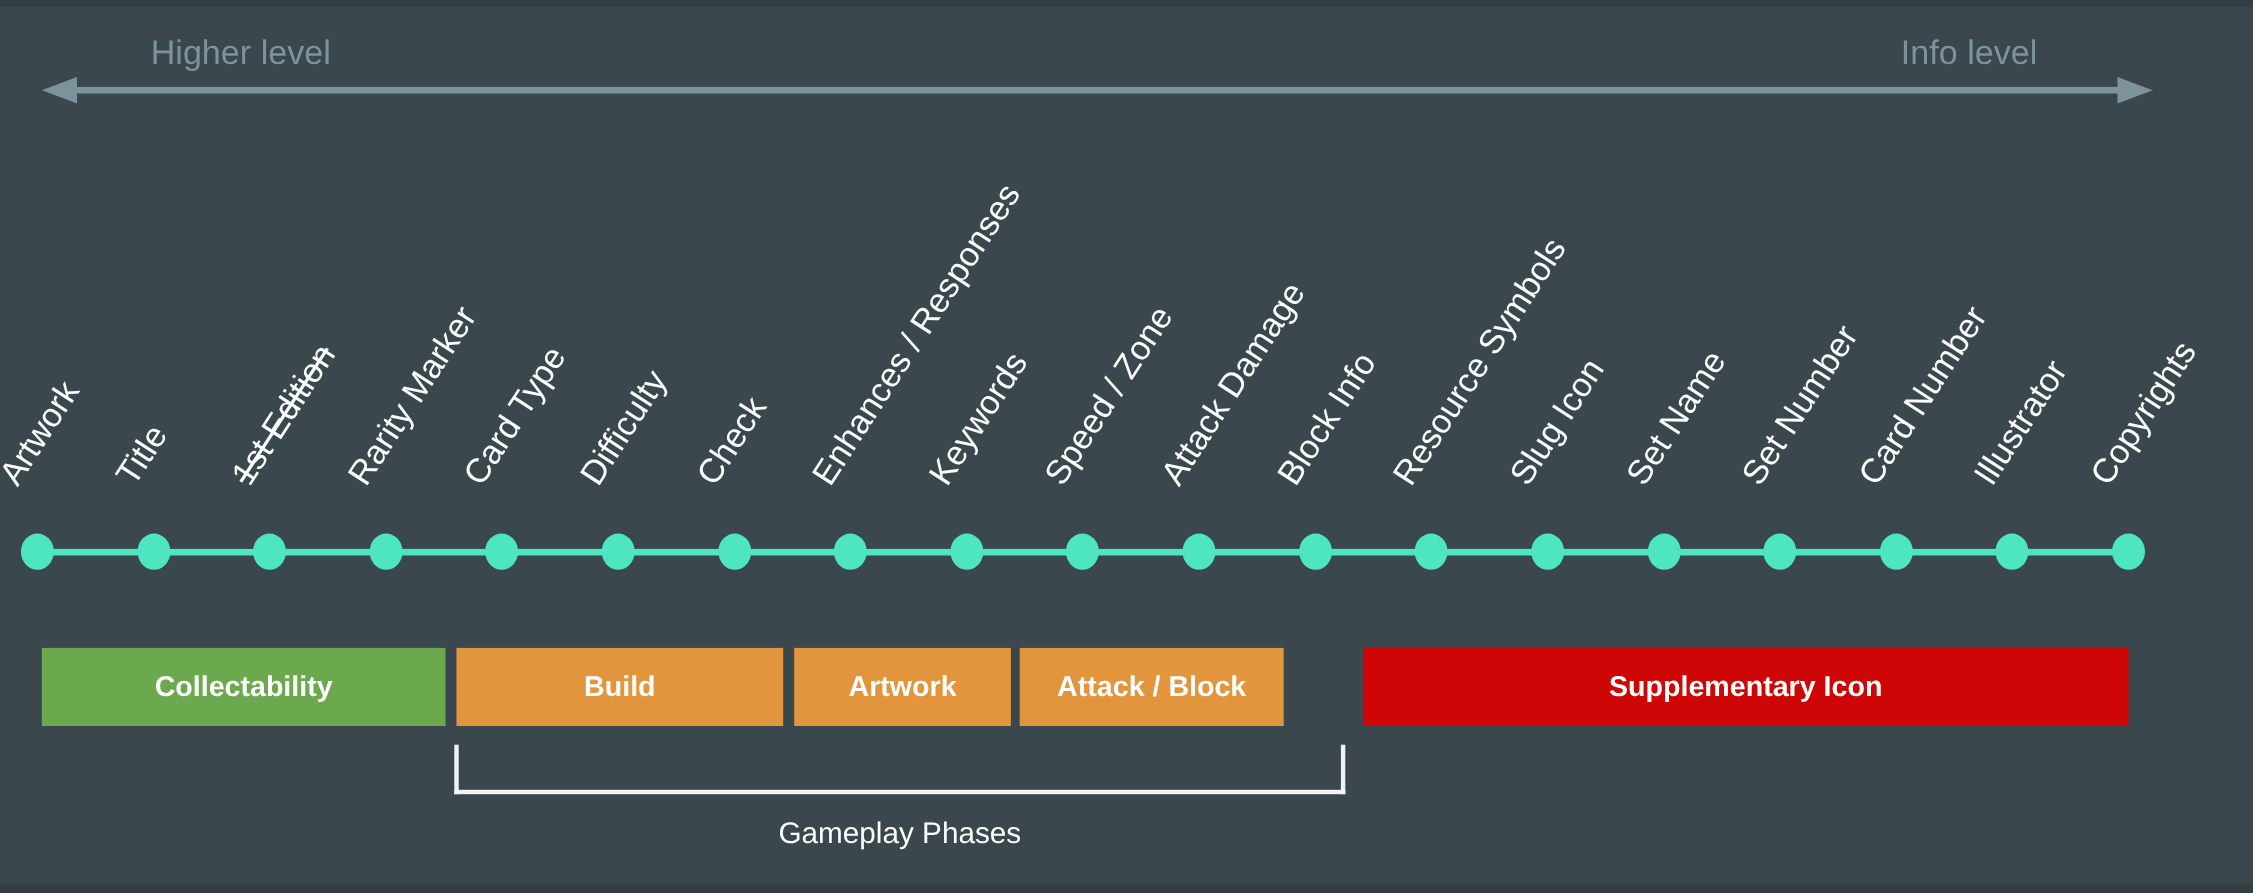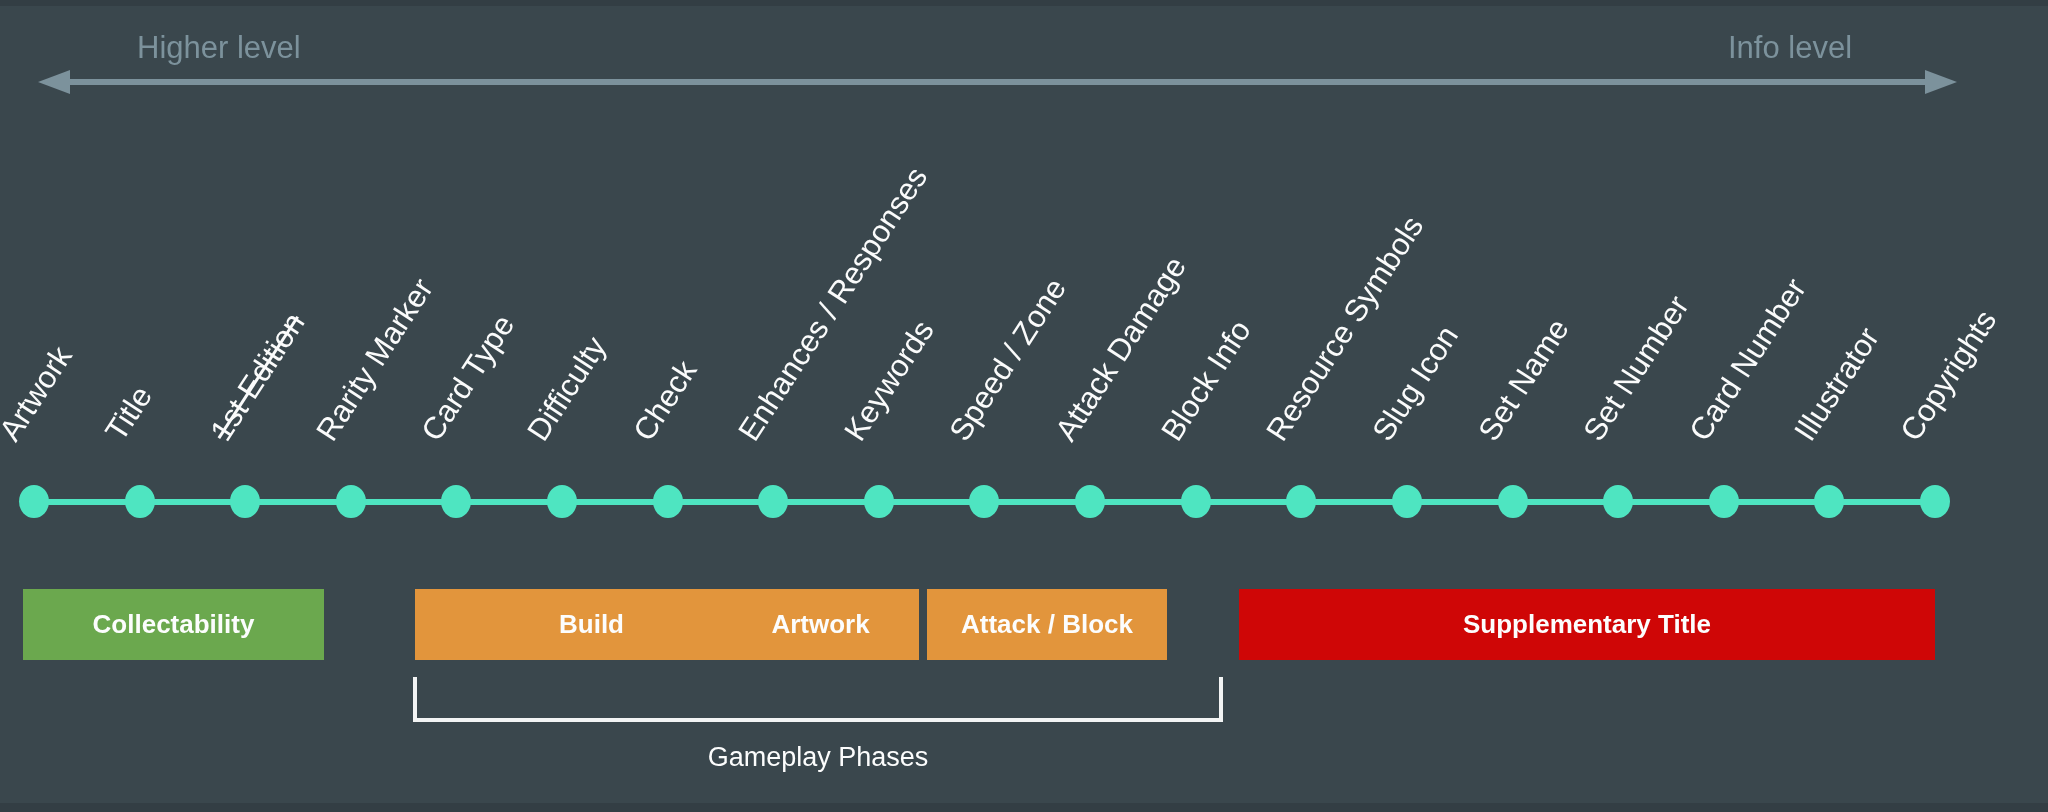--- a/index.html
+++ b/index.html
@@ -58,22 +58,22 @@
   .tl-label.struck{text-decoration:line-through;}
 
   
   .bar{
     position:absolute;top:589px;height:71px;
     display:flex;align-items:center;justify-content:center;
   }
   .bar span{
     font-size:26px;font-weight:700;color:#FCFDFD;
   }
-  .bar.collect{left:23px;width:301px;}
-  .bar.build{left:415px;width:297px;padding-left:28px;}
+  .bar.collect{left:38px;width:367px;}
+  .bar.build{left:415px;width:297px;}
   .bar.enhance{left:722px;width:197px;}
   .bar.attack{left:927px;width:240px;}
   .bar.supp{left:1239px;width:696px;}
 
   
   .bracket-v{
     position:absolute;top:677px;width:4px;height:45px;background:#F2F4F4;
   }
   .bracket-v.left{left:413px;}
   .bracket-v.right{left:1219px;}
@@ -186,21 +186,21 @@
   <div class="bar build" style="background: rgb(226, 149, 60);">
     <span>Build</span>
   </div>
   <div class="bar enhance" style="background: rgb(226, 149, 60);">
     <span>Artwork</span>
   </div>
   <div class="bar attack" style="background: rgb(226, 149, 60);">
     <span>Attack / Block</span>
   </div>
   <div class="bar supp" style="background: rgb(207, 6, 6);">
-    <span>Supplementary Title</span>
+    <span>Supplementary Icon</span>
   </div>
 </div>
 
 <div>
   <div class="bracket-v left"></div>
   <div class="bracket-v right"></div>
   <div class="bracket-h"></div>
   <div class="bracket-label">Gameplay Phases</div>
 </div>
 

